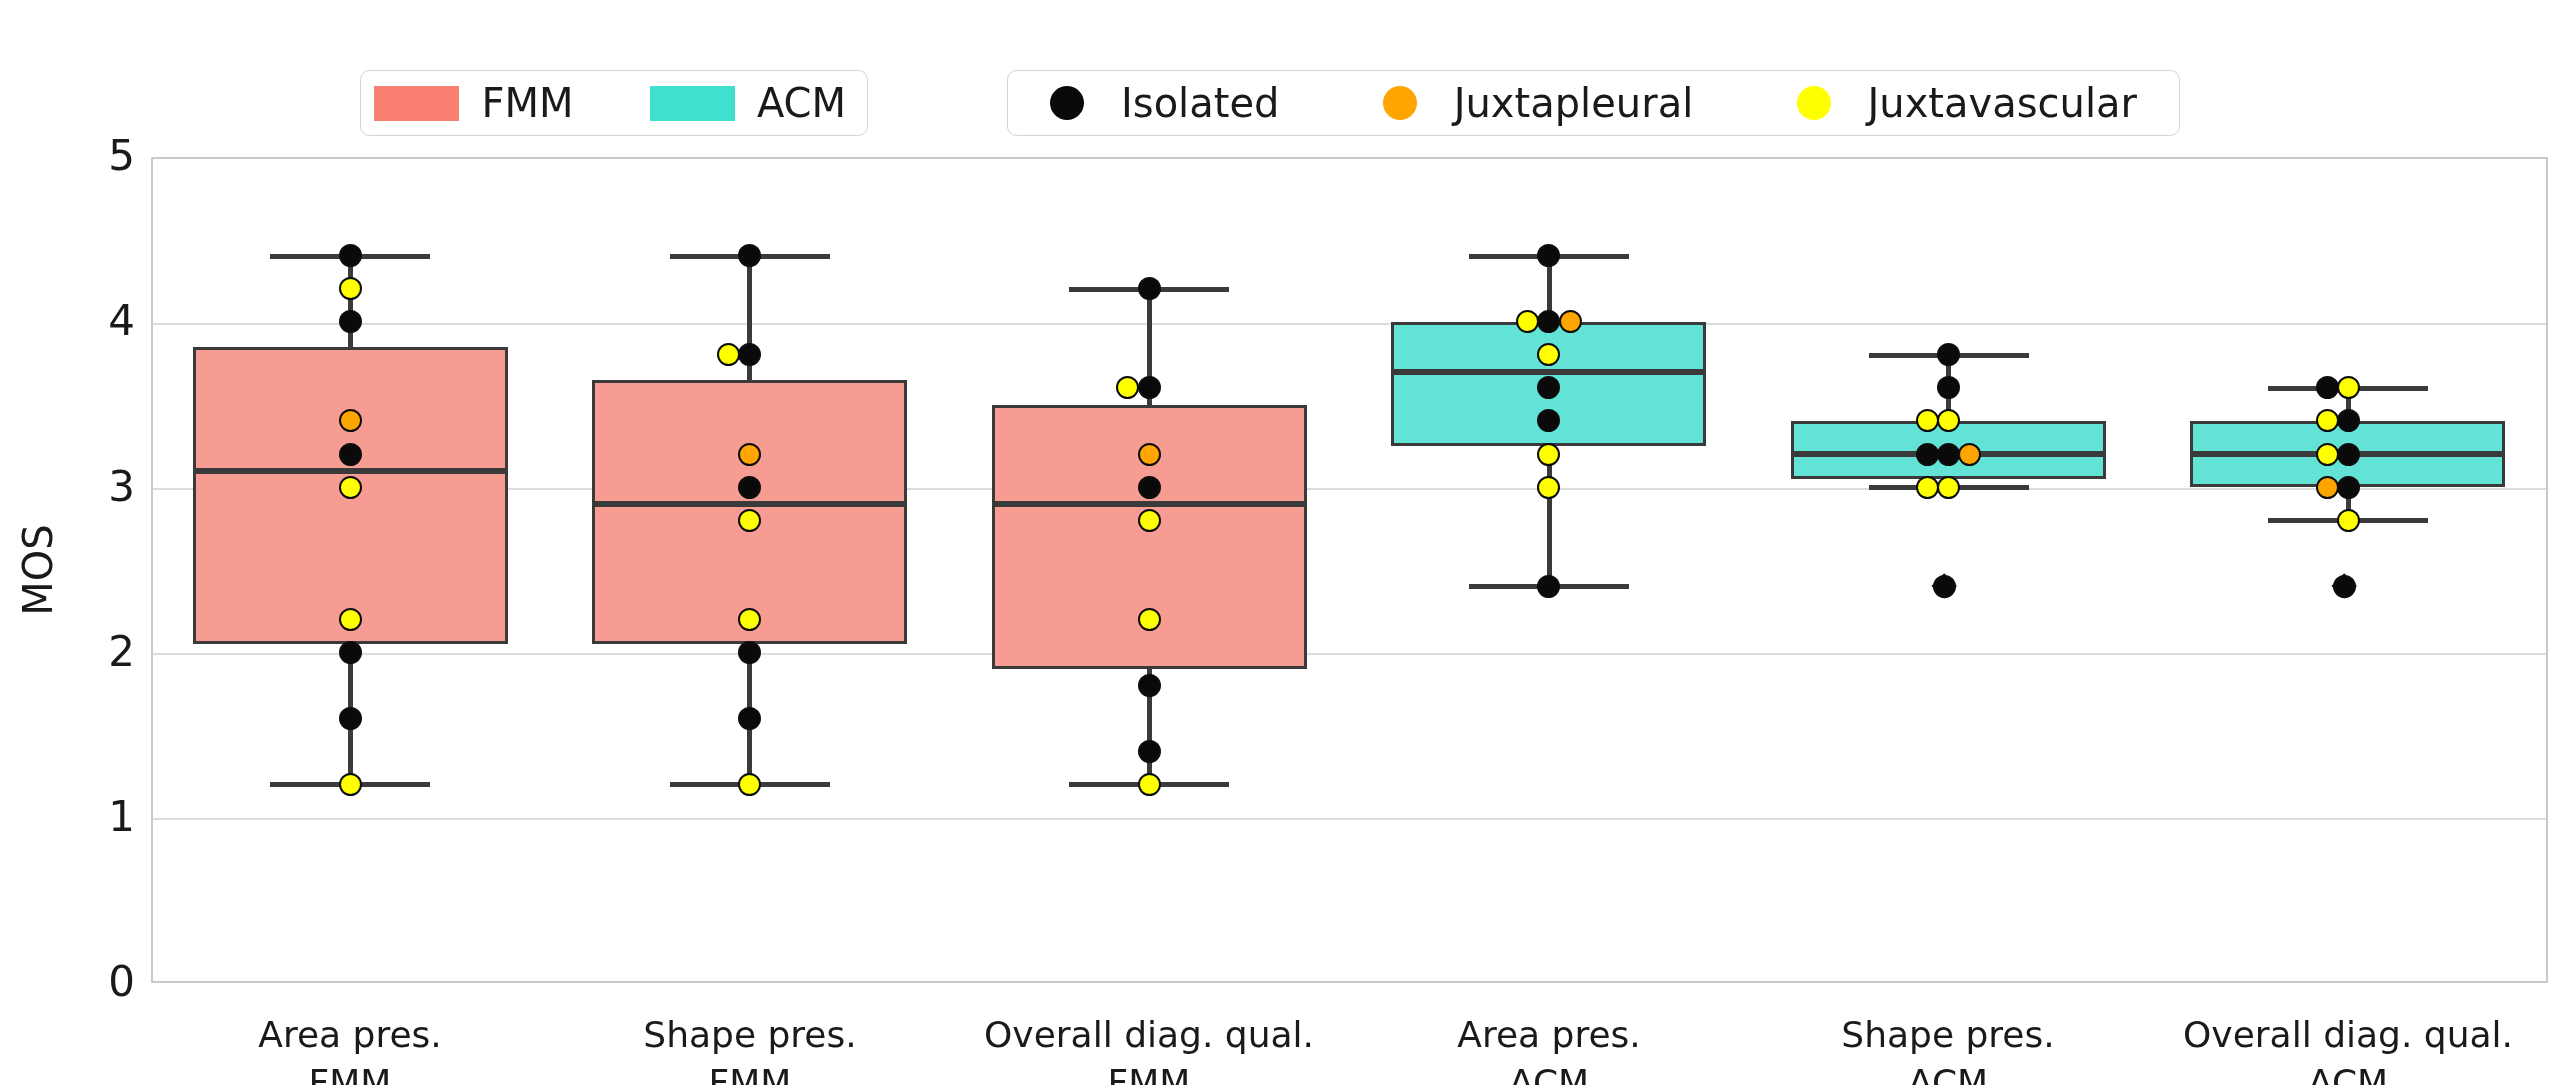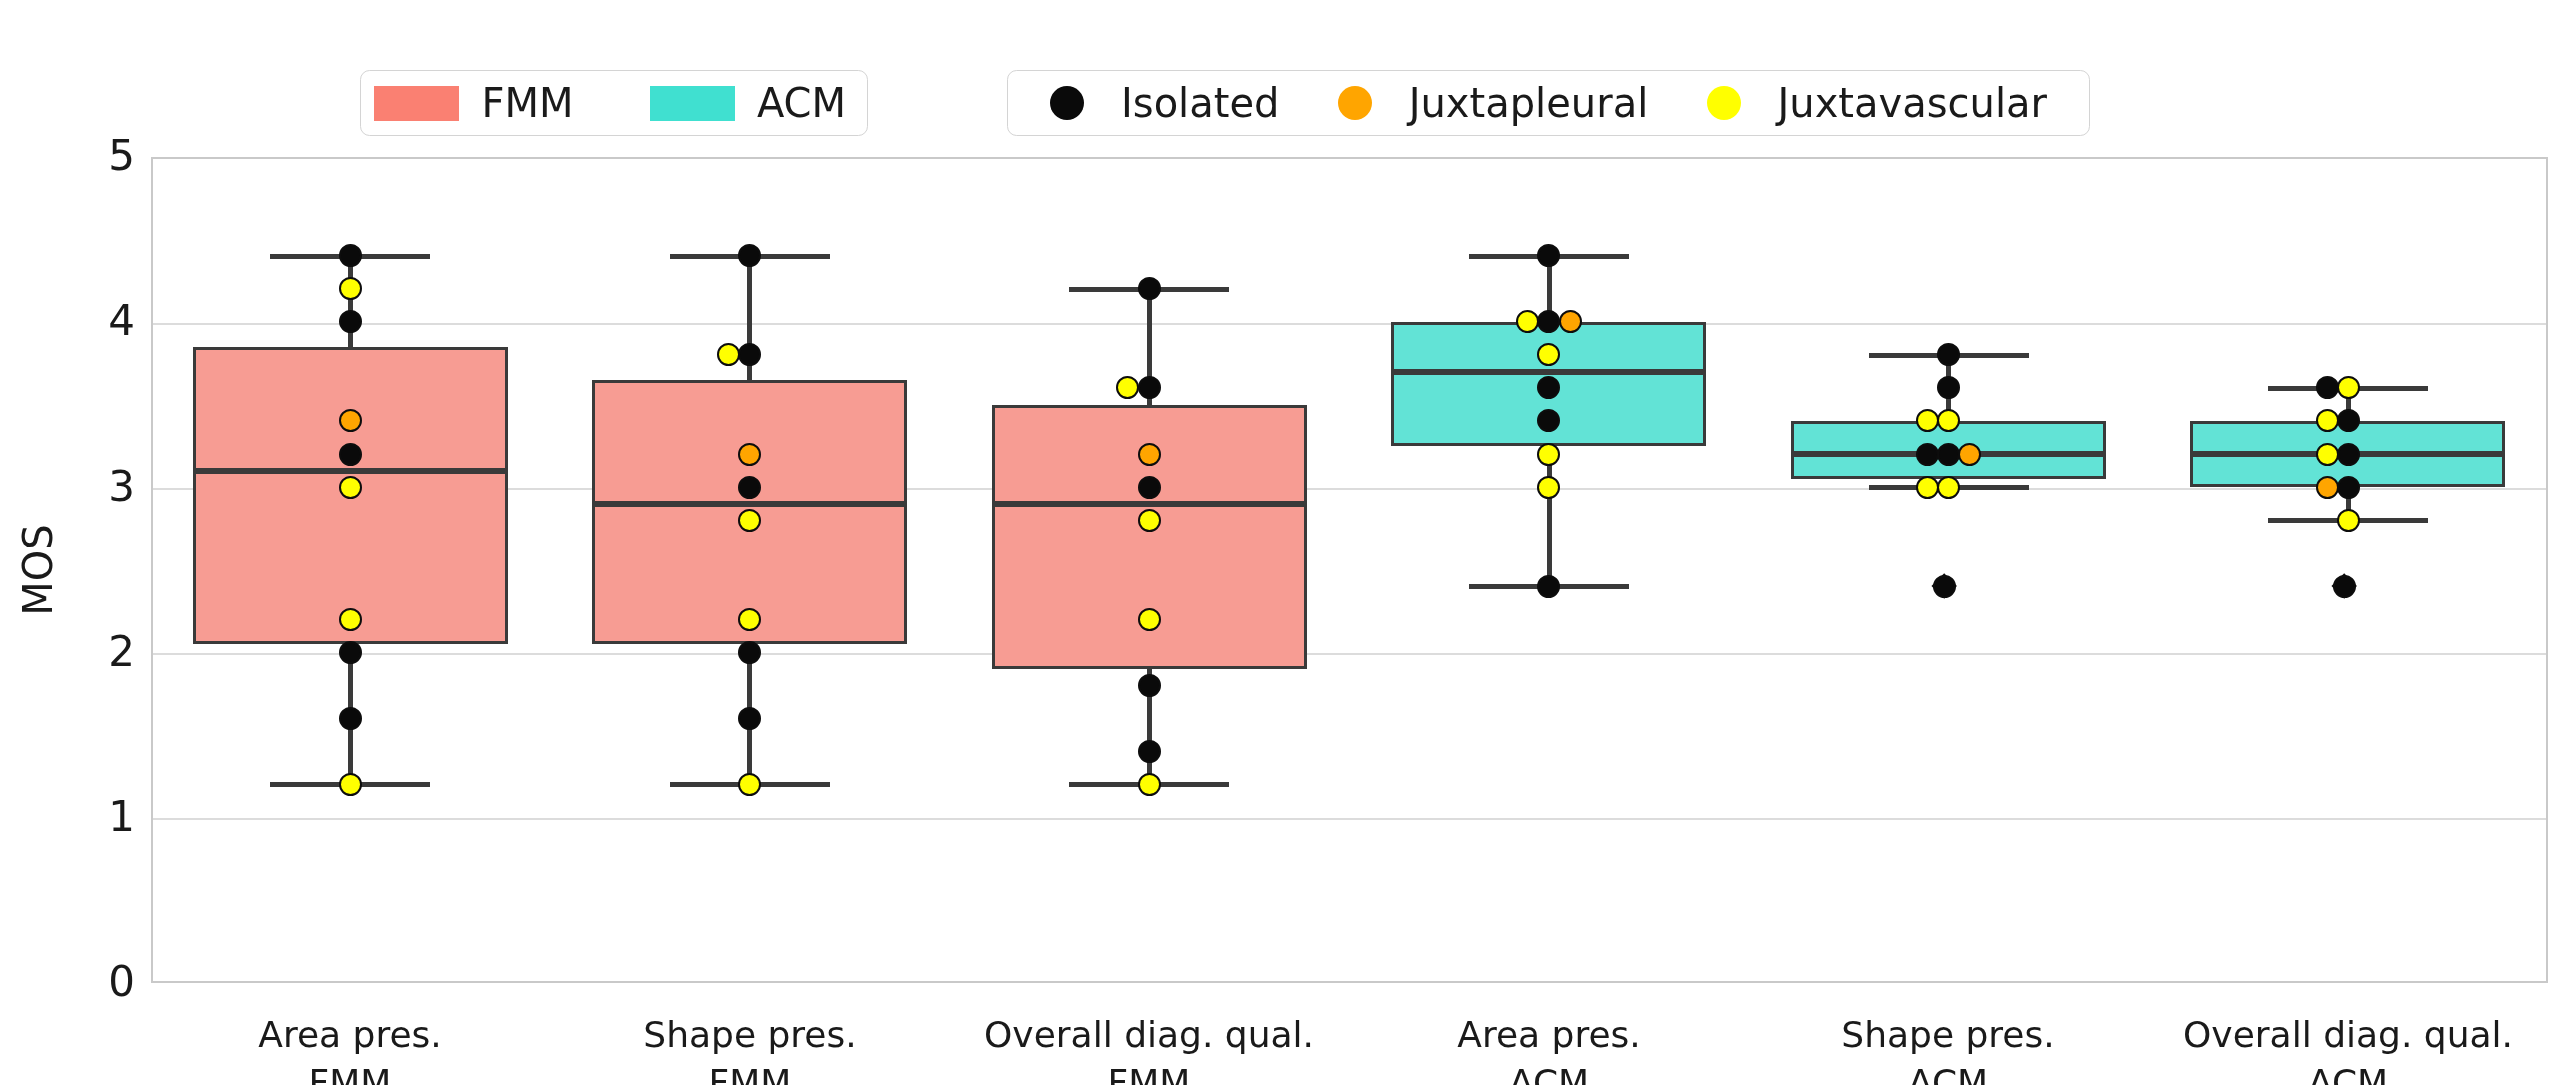--- a/index.html
+++ b/index.html
@@ -49,21 +49,21 @@
     border-radius: 50%; border: 2.4px solid #0d0d0d; box-sizing: border-box;
   }
   .legend {
     position: absolute; top: 30px; height: 66px;
     background: #ffffff; border: 1.6px solid #d4d4d4; border-radius: 9.6px;
     box-sizing: border-box;
     display: flex; align-items: center;
     font-size: 40px; color: #1a1a1a;
   }
   .legend-models { left: 360px; width: 508px; padding: 0 21px 0 13px; justify-content: space-between; }
-  .legend-points { left: 1007px; width: 1083px; padding: 0 42px; justify-content: space-between; }
+  .legend-points { left: 1007px; width: 1173px; padding: 0 42px; justify-content: space-between; }
   .legend-item { display: flex; align-items: center; }
   .legend-swatch { width: 85px; height: 35px; margin-right: 22.4px; }
   .legend-dot { width: 34px; height: 34px; border-radius: 50%; margin-right: 37px; }
 </style>
 </head>
 <body>
 
 <div class="canvas">
 
   <div class="legend legend-models">

